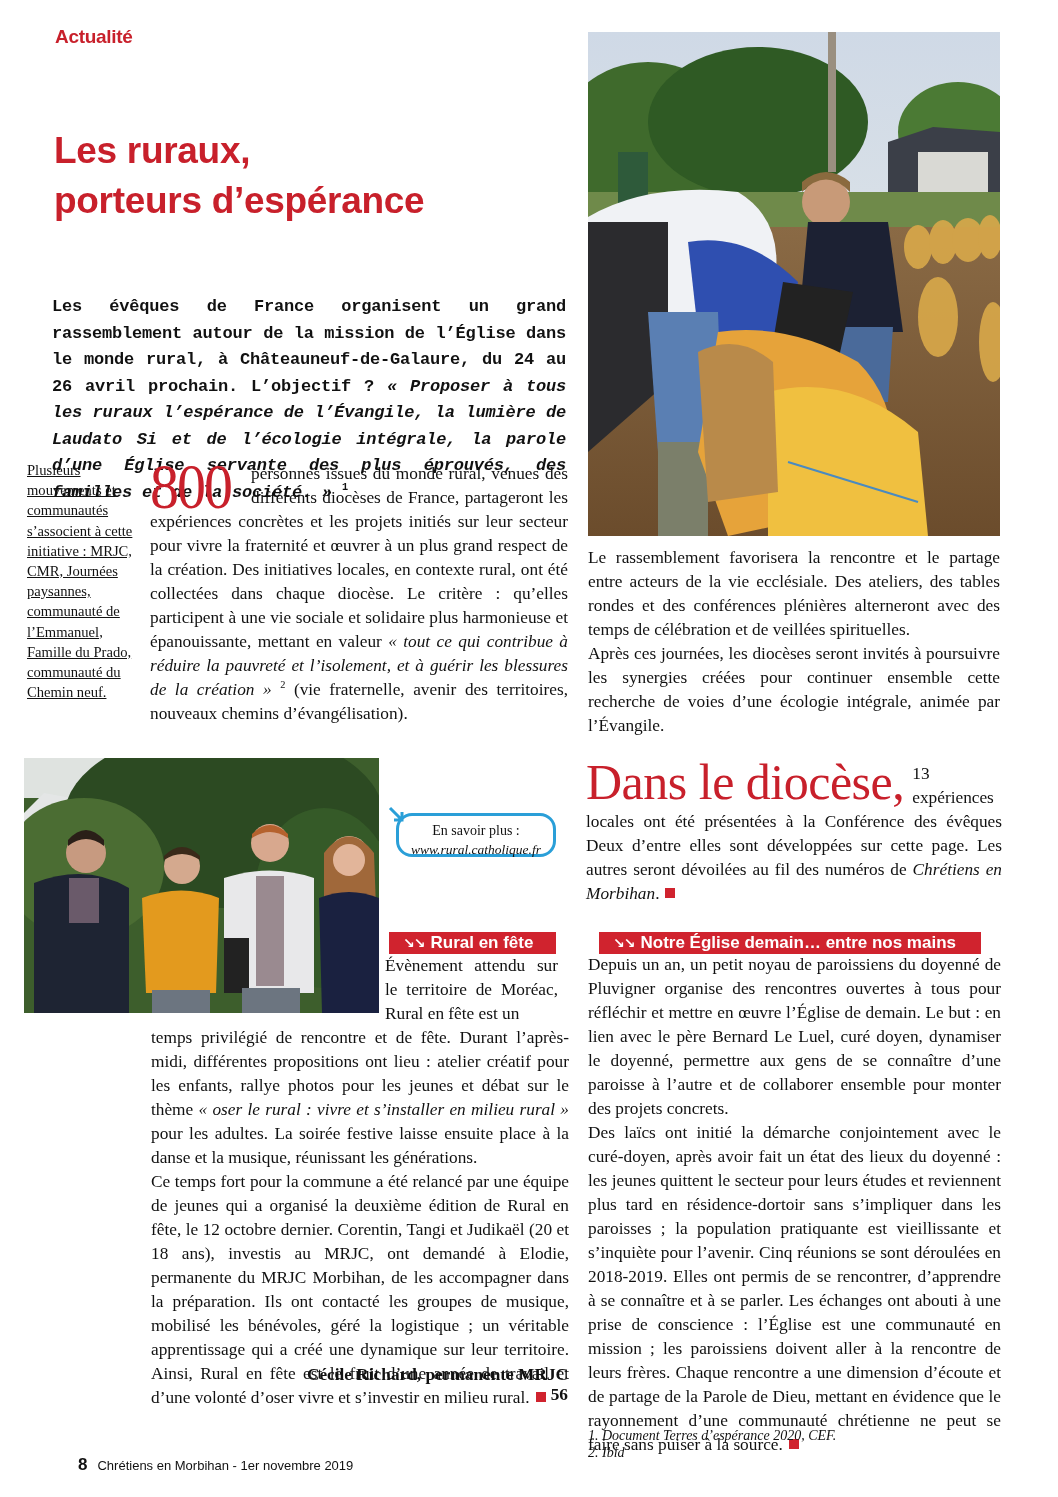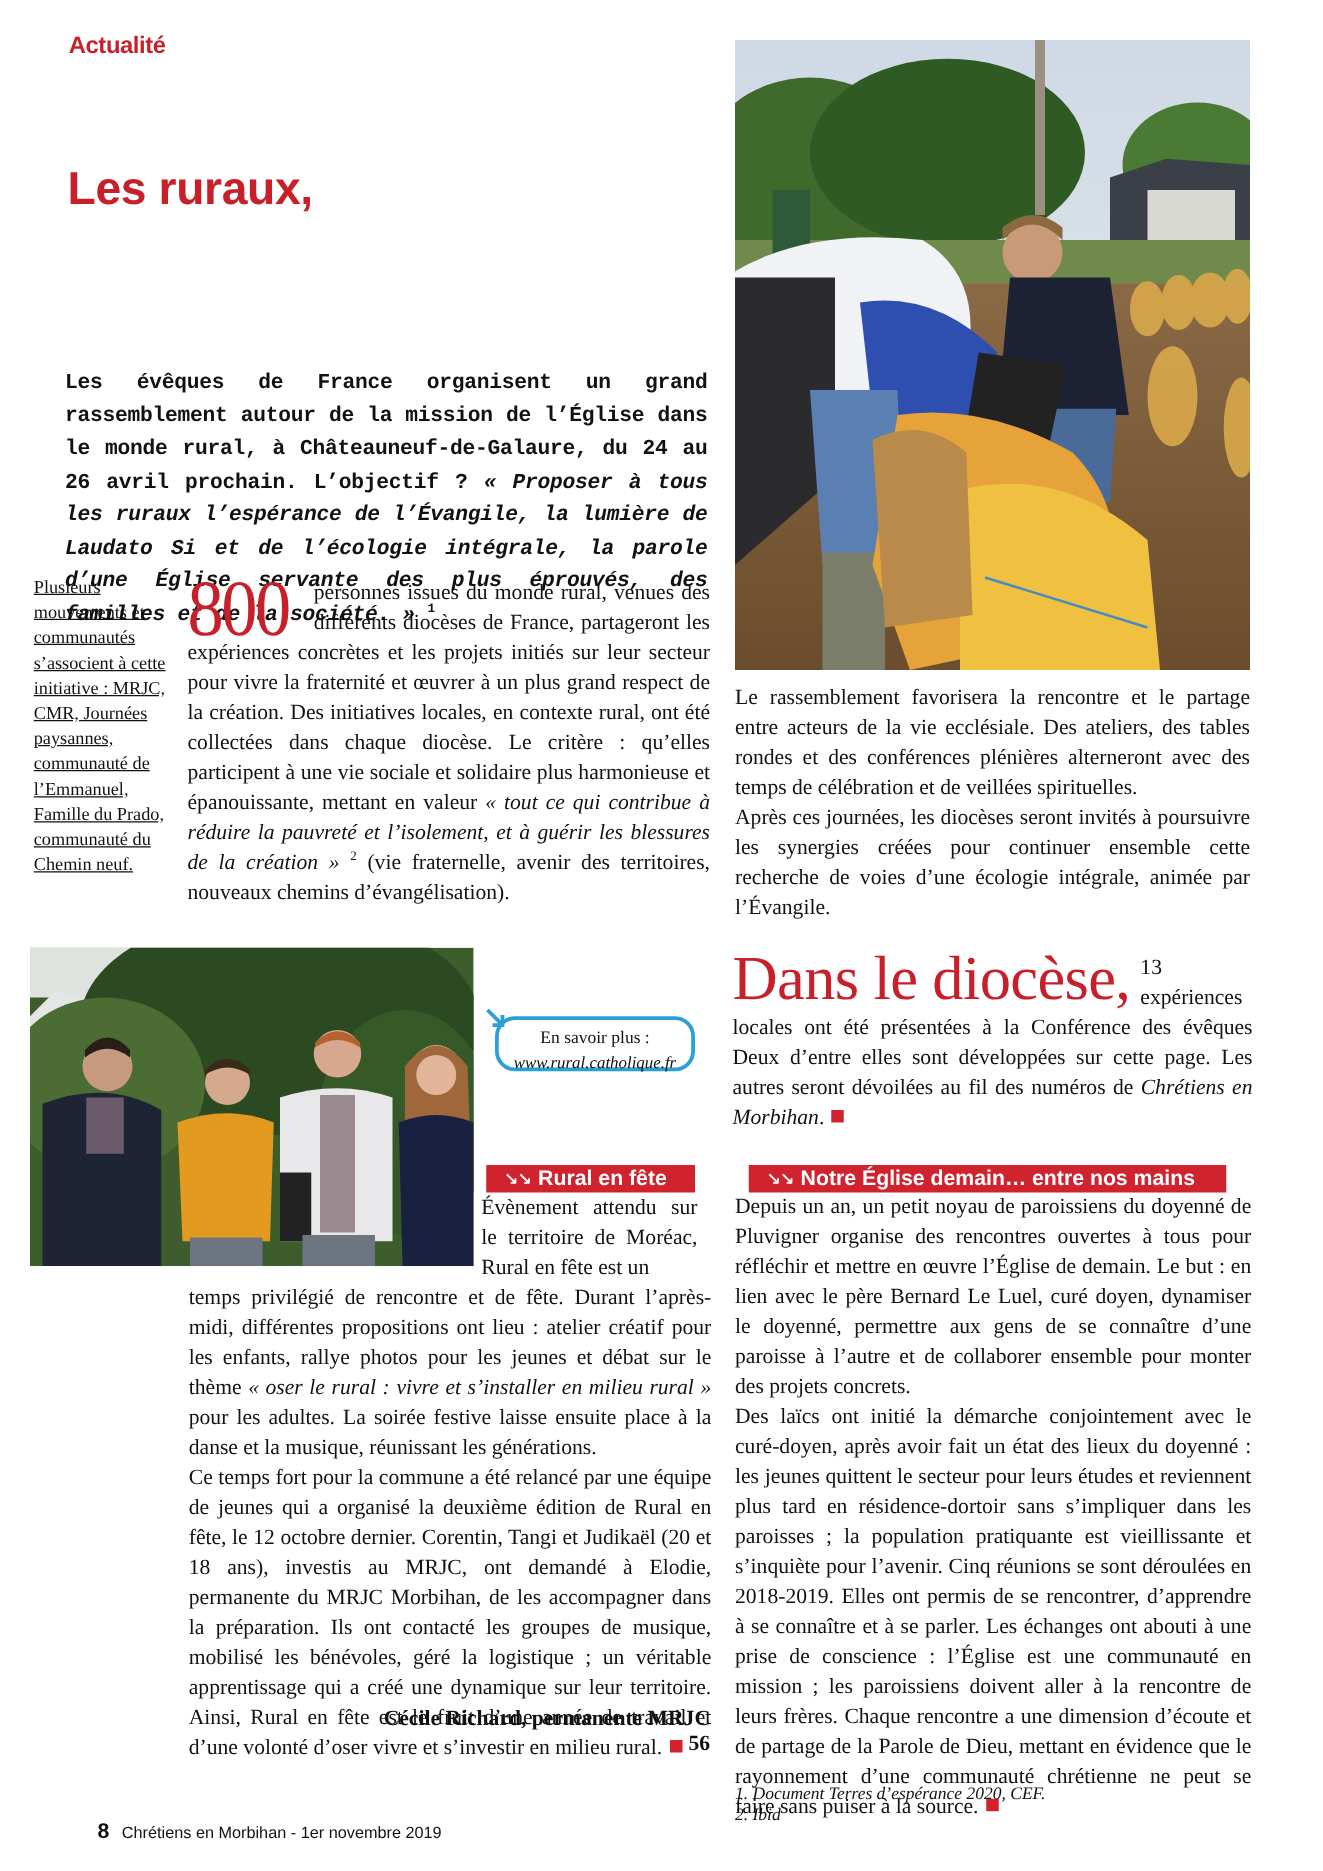--- a/index.html
+++ b/index.html
@@ -56,20 +56,21 @@
 
   p + p { margin-top: 0; }
 </style>
 </head>
 <body>
 
 <div class="abs rubric">Actualité</div>
 
 <h1 class="abs headline">
   <div>Les ruraux,</div>
+  <div>porteurs d’espérance</div>
 </h1>
 
 <div class="abs chapo"><span>Les évêques de France organisent un grand rassemblement autour de la mission de l’Église dans le monde rural, à Châteauneuf-de-Galaure, du 24 au 26 avril prochain. L’objectif ? </span><em>« Proposer à tous les ruraux l’espérance de l’Évangile, la lumière de Laudato Si et de l’écologie intégrale, la parole d’une Église servante des plus éprouvés, des familles et de la société. »</em> <sup>1</sup></div>
 
 <div class="abs photo photo-top">
   <svg width="412" height="504" viewBox="0 0 412 504">
     <defs>
       <linearGradient id="sky1" x1="0" y1="0" x2="0" y2="1">
         <stop offset="0" stop-color="#cfd9e6"></stop>
           <stop offset="1" stop-color="#e8ece9"></stop>

